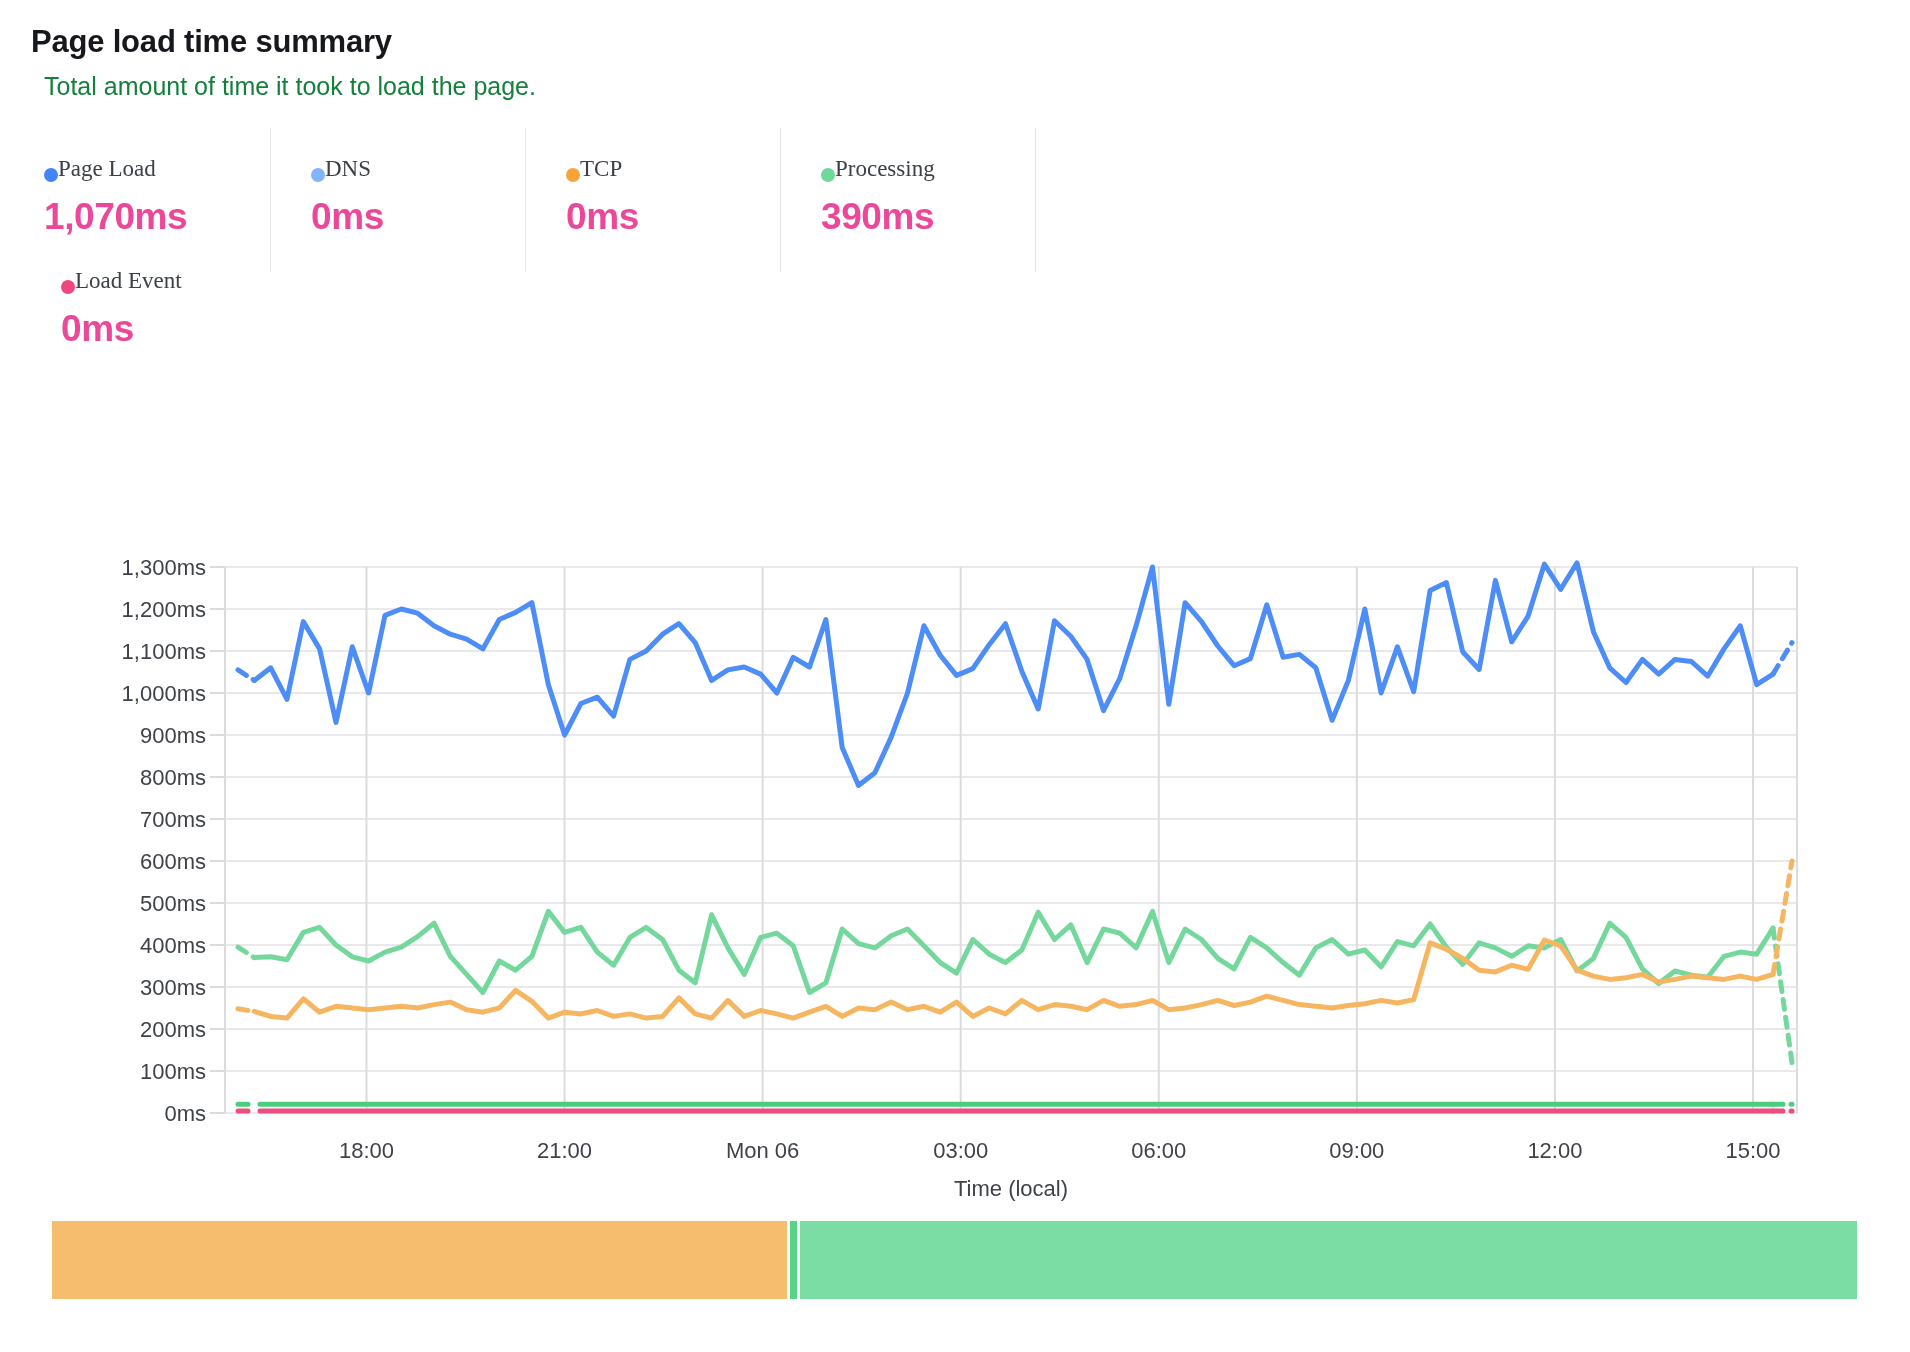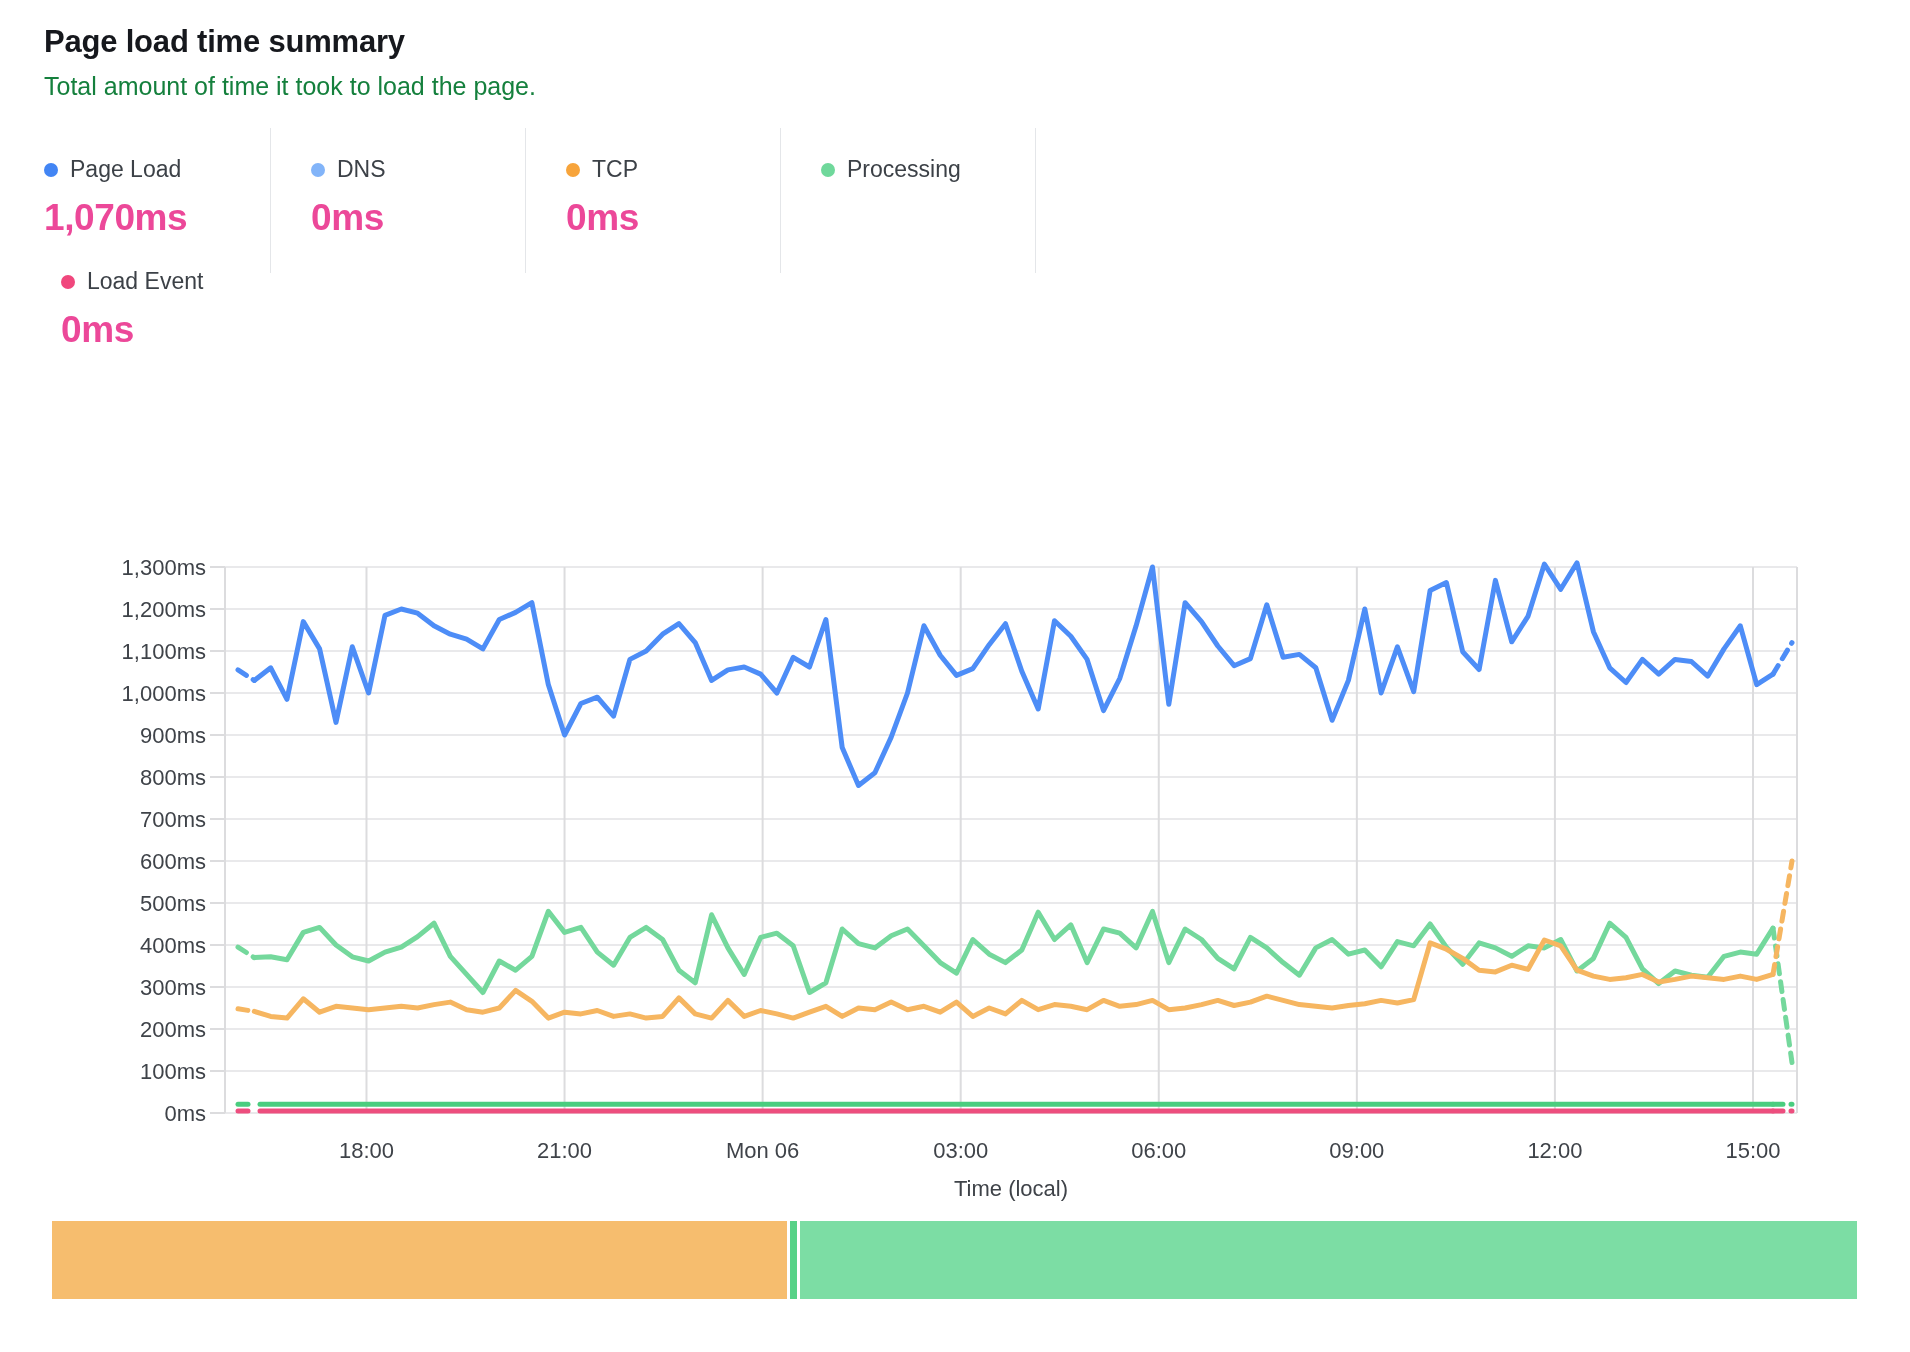--- a/index.html
+++ b/index.html
@@ -1,25 +1,25 @@
 <!DOCTYPE html>
 <html><head>
 <meta charset="utf-8">
 <style>
   html,body{margin:0;padding:0;background:#ffffff;}
   body{font-family:"Liberation Sans","DejaVu Sans",sans-serif;color:#1b1e23;}
   #stage{position:relative;width:1910px;height:1352px;background:#fff;overflow:hidden;}
 
-  .page-title{position:absolute;left:44px;top:24px;font-size:31px;font-weight:700;color:#16181d;letter-spacing:-0.2px;}
+  .page-title{position:absolute;left:31px;top:24px;font-size:31px;font-weight:700;color:#16181d;letter-spacing:-0.2px;}
   .page-subtitle{position:absolute;left:44px;top:72px;font-size:25px;font-weight:400;color:#15803d;}
 
   .stats-row{position:absolute;left:44px;top:128px;width:1842px;display:grid;grid-template-columns:226px 255px 255px 255px 255px 287px 1fr;}
   .stat-cell{padding:28px 0 34px 0;}
   .stat-cell.divided{border-left:1px solid #e4e6e9;padding-left:40px;}
-  .legend-line{display:flex;align-items:center;gap:12px;}
+  .legend-line{display:flex;align-items:flex-end;gap:0;font-family:Liberation Serif, serif;}
   .legend-dot{width:14px;height:14px;border-radius:50%;flex:0 0 auto;}
   .legend-label{font-size:23px;color:#3c4147;}
   .stat-value{margin-top:14px;font-size:37px;font-weight:700;color:#ec4899;letter-spacing:-0.4px;}
 
   .load-event-row{position:absolute;left:61px;top:268px;}
 
   #chart-wrap{position:absolute;left:0;top:430px;width:1910px;height:791px;}
   #chart-svg{display:block;}
   #chart-svg text{font-family:"Liberation Sans","DejaVu Sans",sans-serif;}
 
@@ -54,20 +54,21 @@
           <span class="legend-dot" style="background:#F7A43B"></span>
           <span class="legend-label">TCP</span>
         </div>
         <div class="stat-value">0ms</div>
       </div>
       <div class="stat-cell divided">
         <div class="legend-line">
           <span class="legend-dot" style="background:#6FD89B"></span>
           <span class="legend-label">Processing</span>
         </div>
+        <div class="stat-value">390ms</div>
       </div>
       <div class="stat-cell divided"></div>
     </div>
 
   <div class="load-event-row">
     <div class="legend-line">
       <span class="legend-dot" id="load-event-dot" style="background: rgb(240, 71, 125);"></span>
       <span class="legend-label">Load Event</span>
     </div>
     <div class="stat-value">0ms</div>

